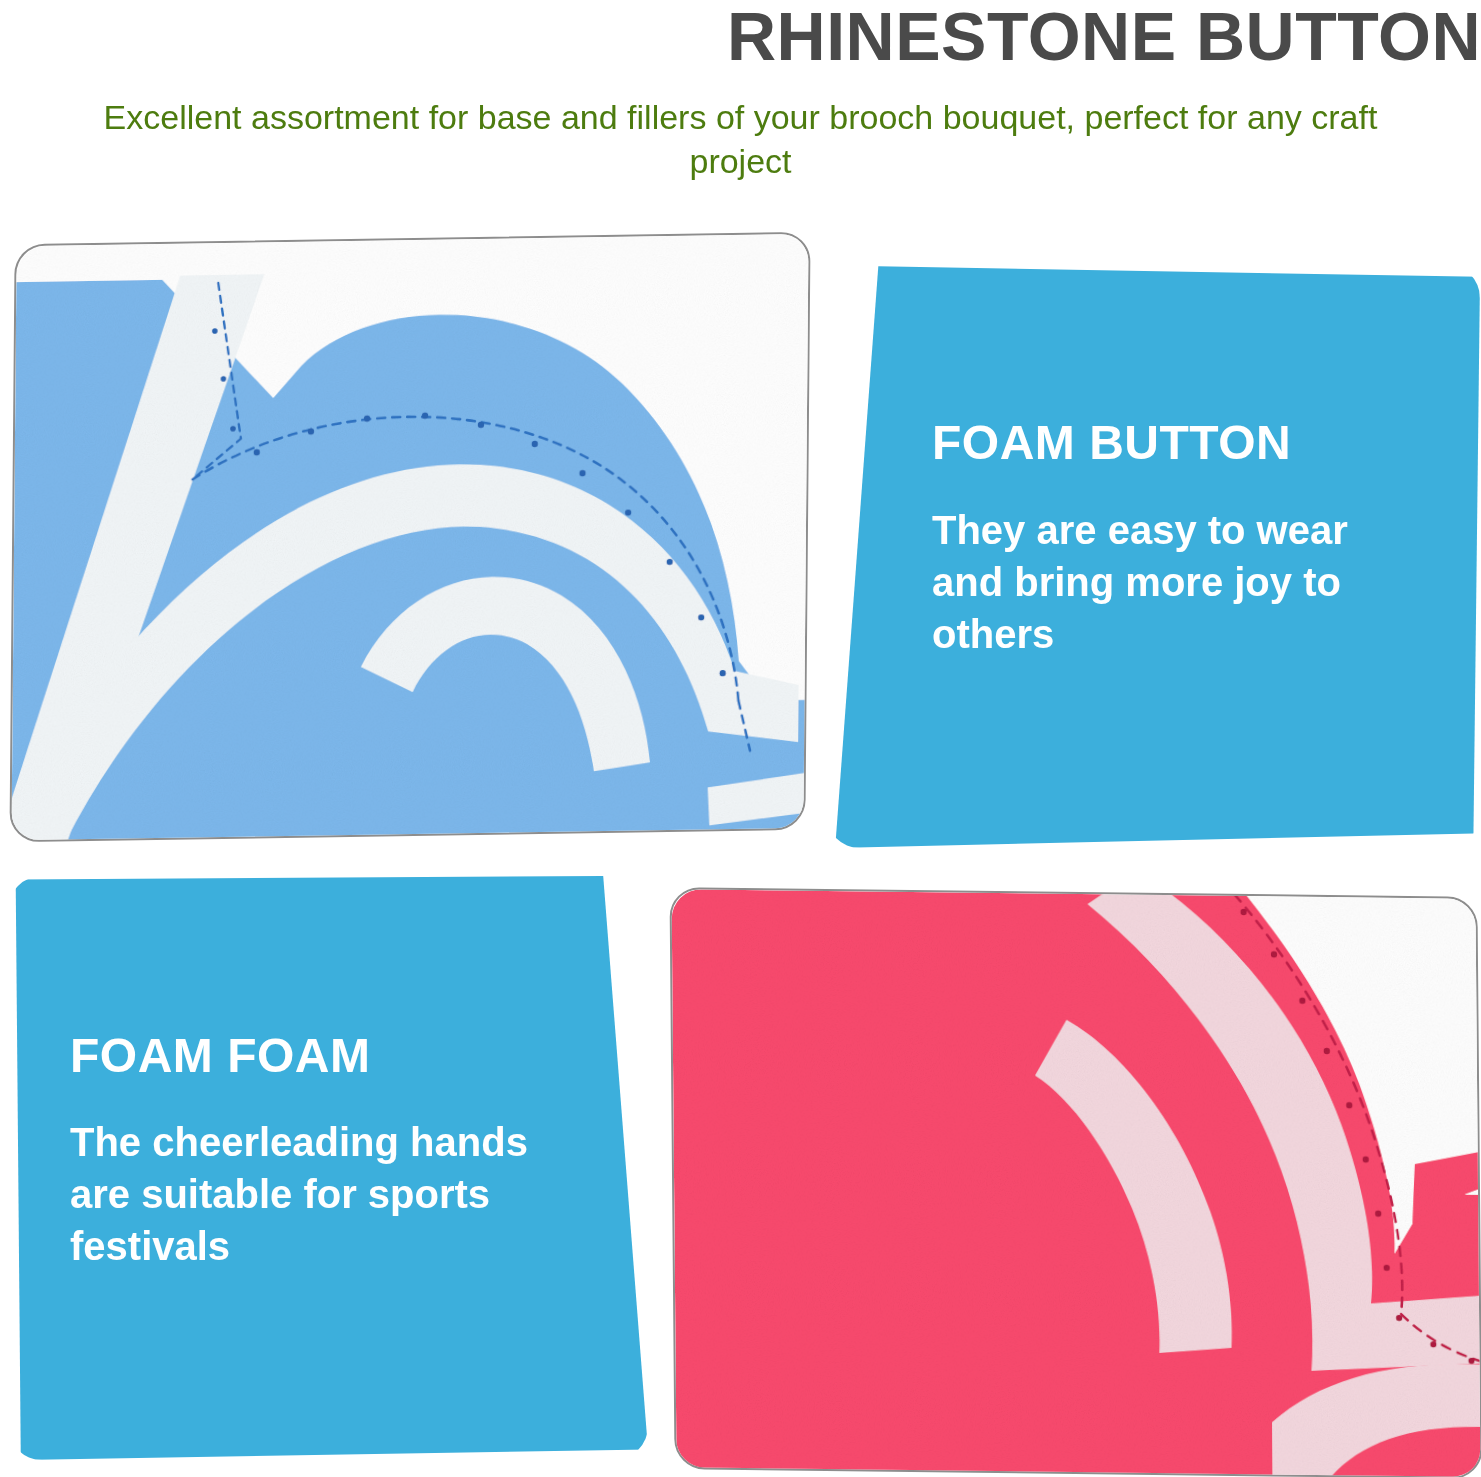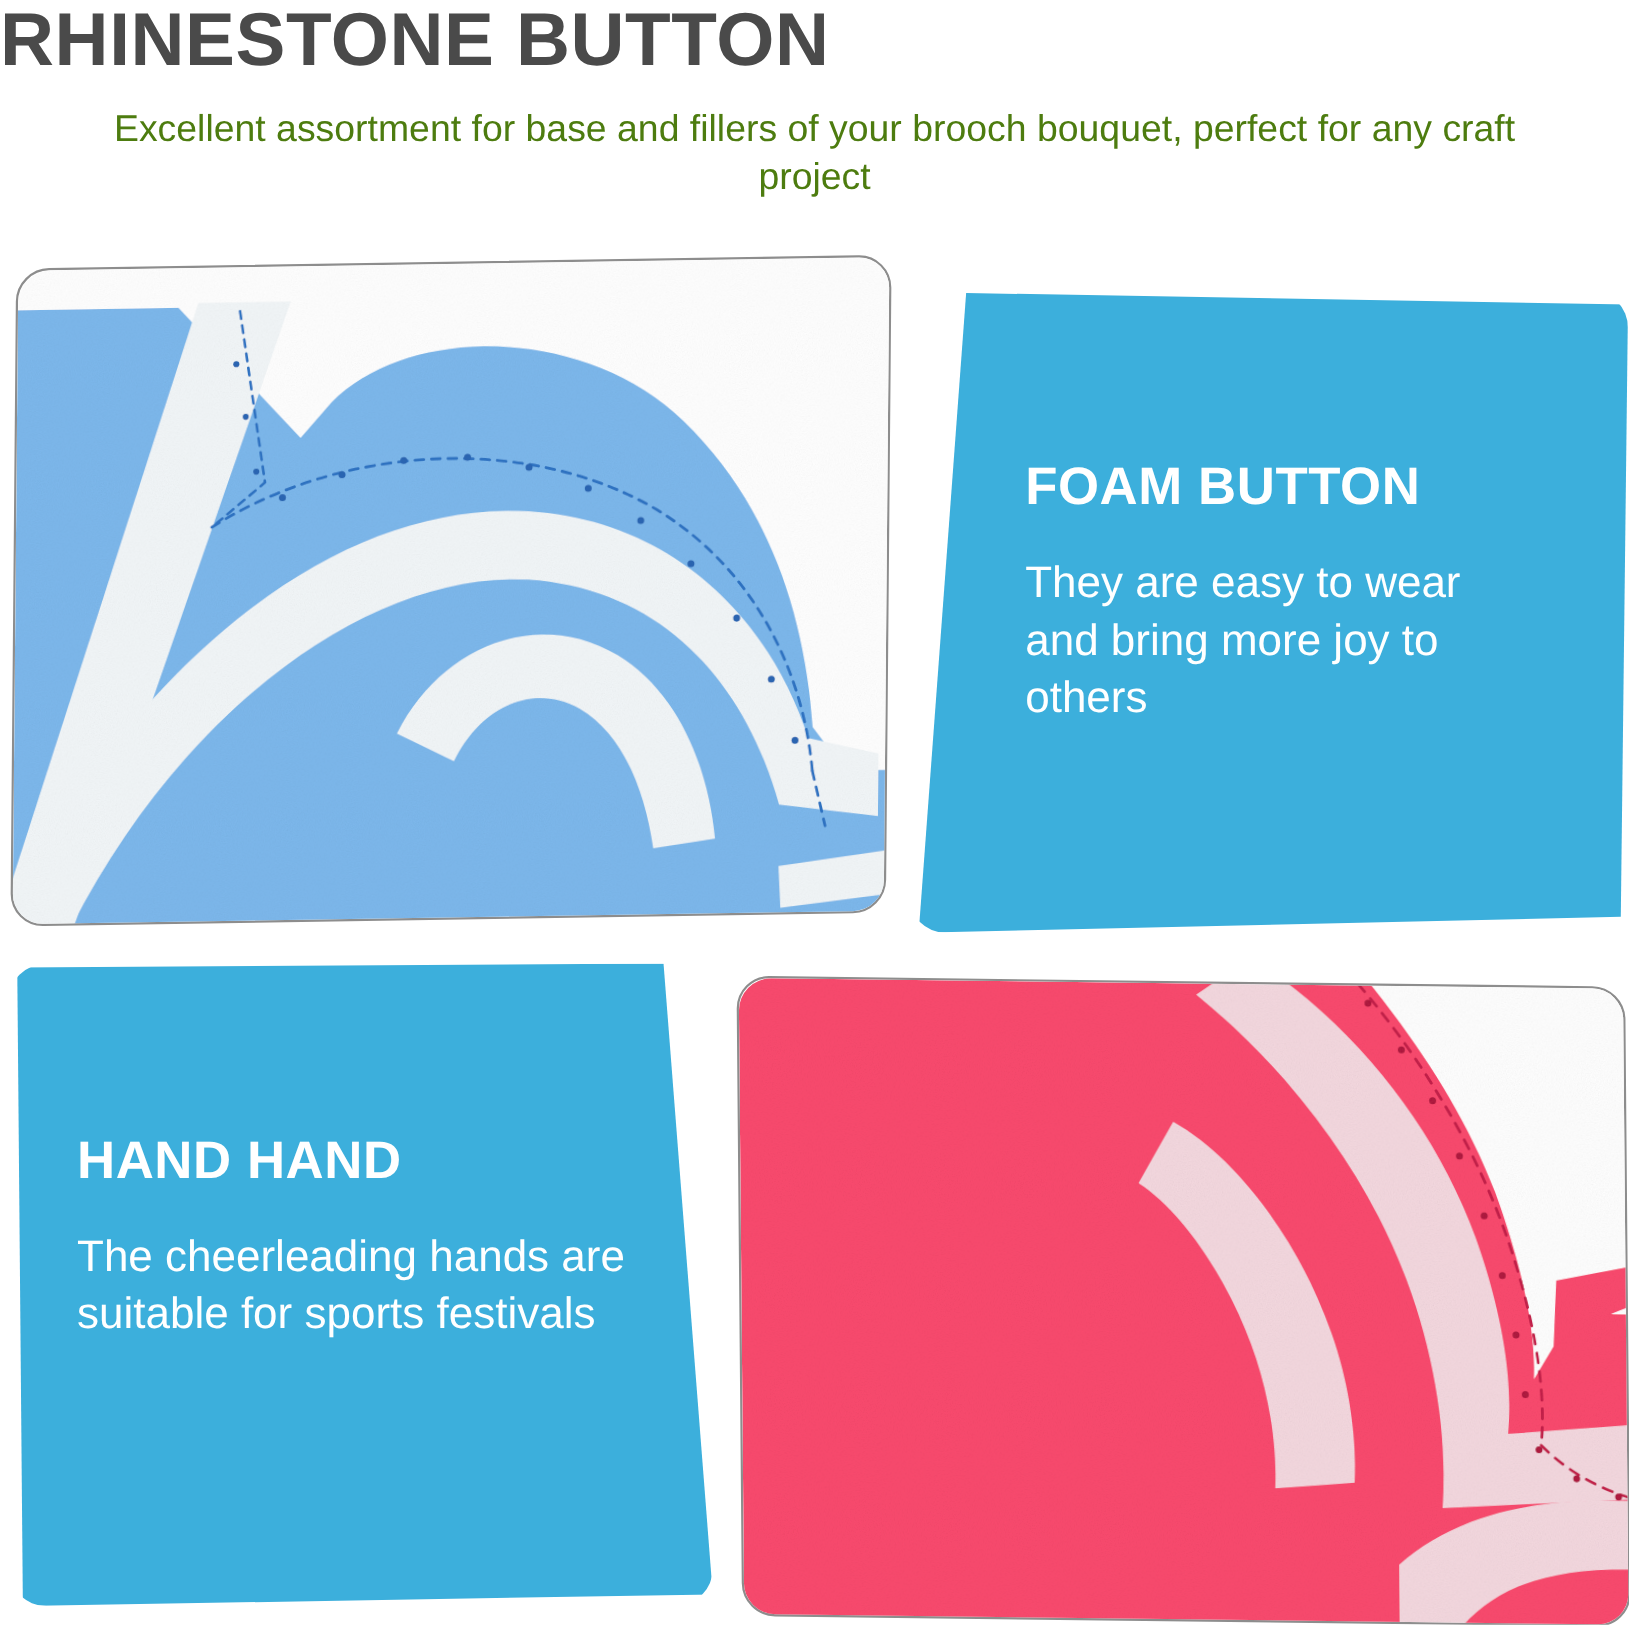--- a/index.html
+++ b/index.html
@@ -9,21 +9,21 @@
     font-family:"Liberation Sans", sans-serif;
     position:relative;
     overflow:hidden;
   }
 
   
   #header { position:absolute; left:0; top:0; width:1481px; height:210px; }
 
   #page-title {
     position:absolute; left:0; top:2px; width:1481px;
-    text-align:left;
+    text-align:right;
     font-size:68px;
     font-weight:bold;
     letter-spacing:0.5px;
     color:#4a4a4a;
     line-height:1.0;
     font-family:"Liberation Sans", sans-serif;
   }
   #page-subtitle {
     position:absolute; left:100px; top:96px; width:1281px;
     text-align:center;
@@ -46,21 +46,21 @@
     position:absolute;
     font-size:48px;
     font-weight:bold;
     color:#ffffff;
     letter-spacing:0.5px;
     white-space:nowrap;
   }
   .card-body {
     position:absolute;
     font-size:40px;
-    font-weight:normal;
+    font-weight:bold;
     color:#ffffff;
     line-height:1.30;
   }
 
   
   .photo-card {
     background:#ffffff;
     border:2px solid #8d8d8d;
     overflow:hidden;
   }
@@ -194,21 +194,21 @@
     </g>
   </svg>
 </div>
 
 <div class="panel text-card" id="card-finger">
   <div class="card-title">FOAM BUTTON</div>
   <div class="card-body">They are easy to wear and bring more joy to others</div>
 </div>
 
 <div class="panel text-card" id="card-hand">
-  <div class="card-title">HAND HAND</div>
+  <div class="card-title">FOAM FOAM</div>
   <div class="card-body">The cheerleading hands are suitable for sports festivals</div>
 </div>
 
 <div class="panel photo-card" id="photo-pink">
   <svg class="foam-svg" viewBox="0 0 818 592" preserveAspectRatio="none">
     <defs>
       <clipPath id="clipPink">
         <rect x="4" y="4" width="810" height="584" rx="30" ry="30"></rect>
       </clipPath>
       <filter id="grainPink" x="0" y="0" width="100%" height="100%">

